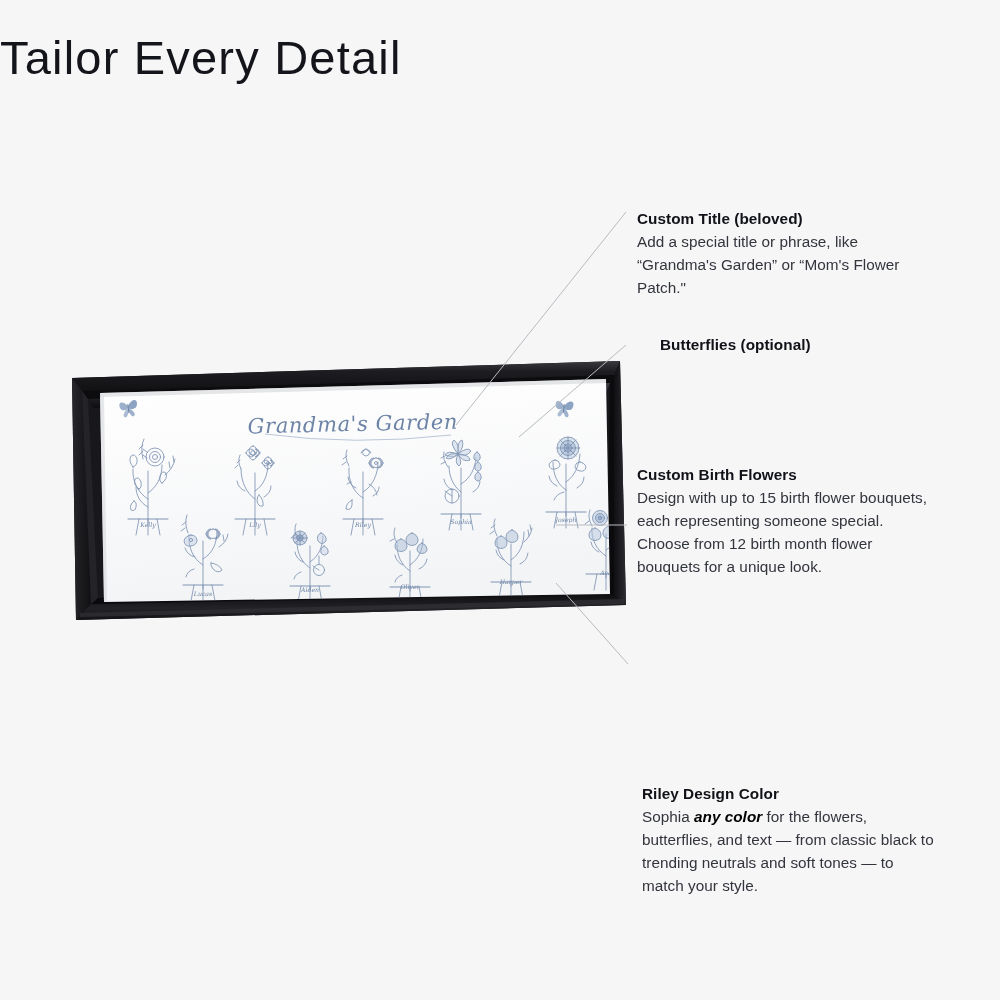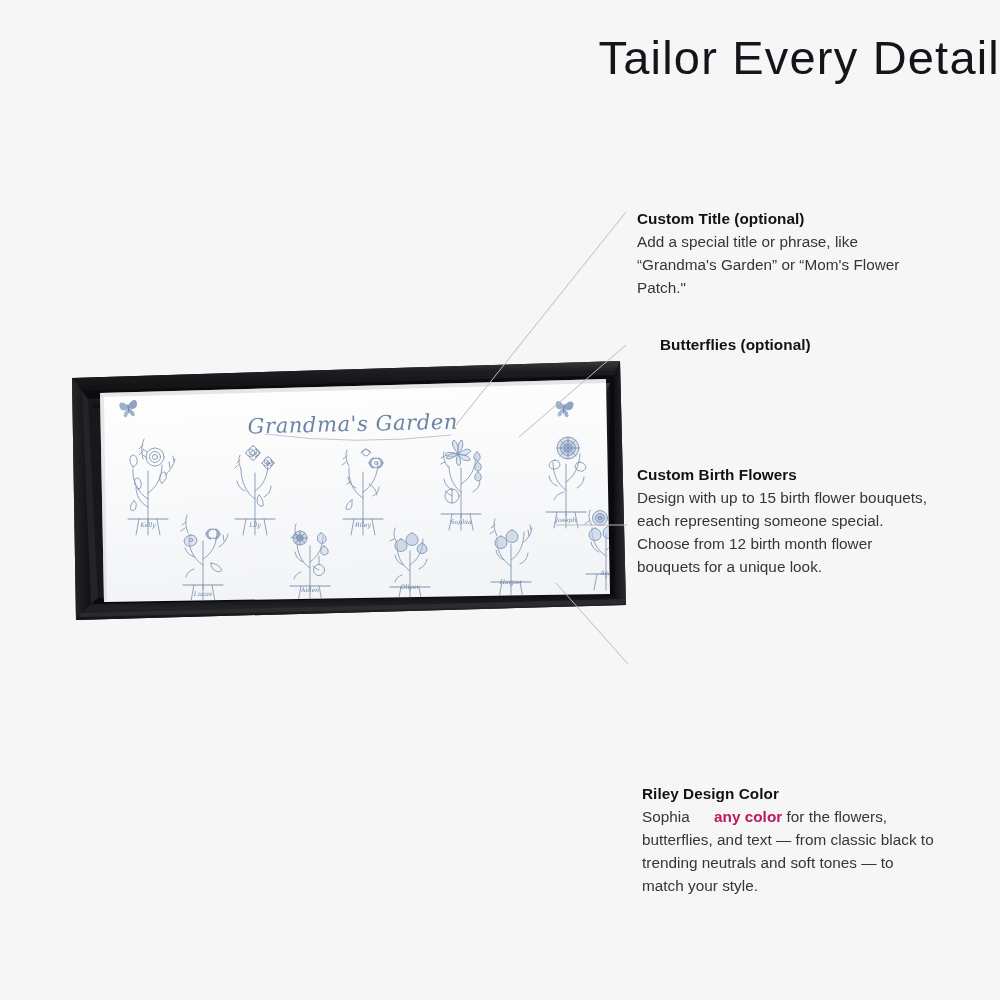--- a/index.html
+++ b/index.html
@@ -6,21 +6,21 @@
   body{
     width:1000px;height:1000px;overflow:hidden;position:relative;
     background:#f6f6f7;
     font-family:"Liberation Sans", sans-serif;
     -webkit-font-smoothing:antialiased;
   }
   .page{position:absolute;inset:0;}
 
   
   .hdr-title{
-    position:absolute;top:32px;left:0;width:1000px;text-align:right;
+    position:absolute;top:32px;left:0;width:1000px;text-align:left;
     font-family:"Liberation Sans", sans-serif;
     font-size:47px;font-weight:300;letter-spacing:1.2px;color:#14151a;
     line-height:1.1;
   }
   .hdr-sub{
     position:absolute;top:97px;left:0;width:1000px;text-align:center;
     font-size:19.5px;font-style:italic;font-weight:400;color:#1b1c20;
     letter-spacing:.1px;
   }
 
@@ -31,21 +31,21 @@
   
   .callout{position:absolute;width:292px;}
   .callout h3{
     margin:0 0 1px 0;font-size:15.3px;font-weight:700;color:#111217;
     letter-spacing:.05px;line-height:1.45;
   }
   .callout p{
     margin:0;font-size:15.3px;font-weight:400;color:#33353c;
     line-height:1.5;letter-spacing:.02px;
   }
-  .callout p b{font-weight:700;color:#be185d;margin-left:20px;}
+  .callout p b{font-weight:700;font-style:italic;color:#000000;}
   #c1{left:637px;top:208px;}
   #c2{left:660px;top:334px;}
   #c3{left:637px;top:464px;}
   #c4{left:637px;top:634px;}
   #c5{left:642px;top:783px;}
 
   
   .lines{position:absolute;left:0;top:0;width:1000px;height:1000px;pointer-events:none;}
 </style>
 </head>
@@ -347,21 +347,21 @@
   <svg class="lines" xmlns="http://www.w3.org/2000/svg">
     <g stroke="#b9bbc0" stroke-width="1" fill="none">
       <line x1="456" y1="425" x2="626" y2="212"></line>
       <line x1="519" y1="437" x2="626" y2="345"></line>
       <line x1="556" y1="525" x2="627" y2="525"></line>
       <line x1="556" y1="583" x2="628" y2="664"></line>
     </g>
   </svg>
 
   <div class="callout" id="c1">
-    <h3>Custom Title (optional)</h3>
+    <h3>Custom Title (beloved)</h3>
     <p>Add a special title or phrase, like “Grandma's Garden” or “Mom's Flower Patch."</p>
   </div>
 
   <div class="callout" id="c2">
     <h3>Butterflies (optional)</h3>
   </div>
 
   <div class="callout" id="c3" style="width:300px;">
     <h3>Custom Birth Flowers</h3>
     <p>Design with up to 15 birth flower bouquets, each representing someone special. Choose from 12 birth month flower bouquets for a unique look.</p>

